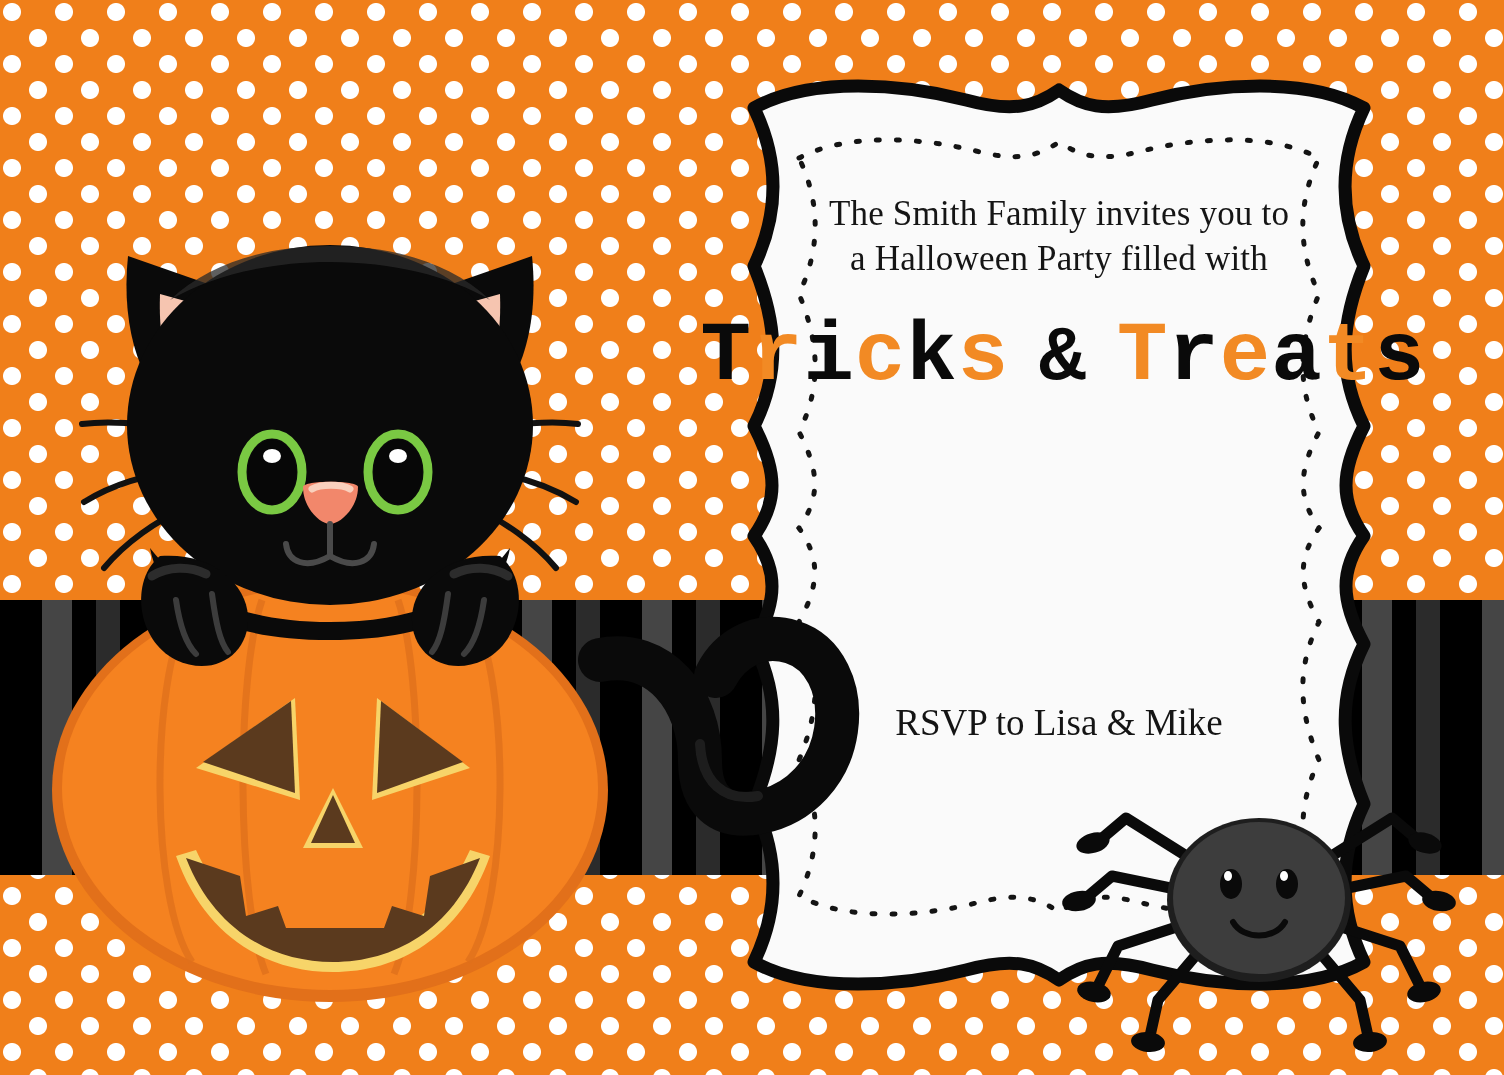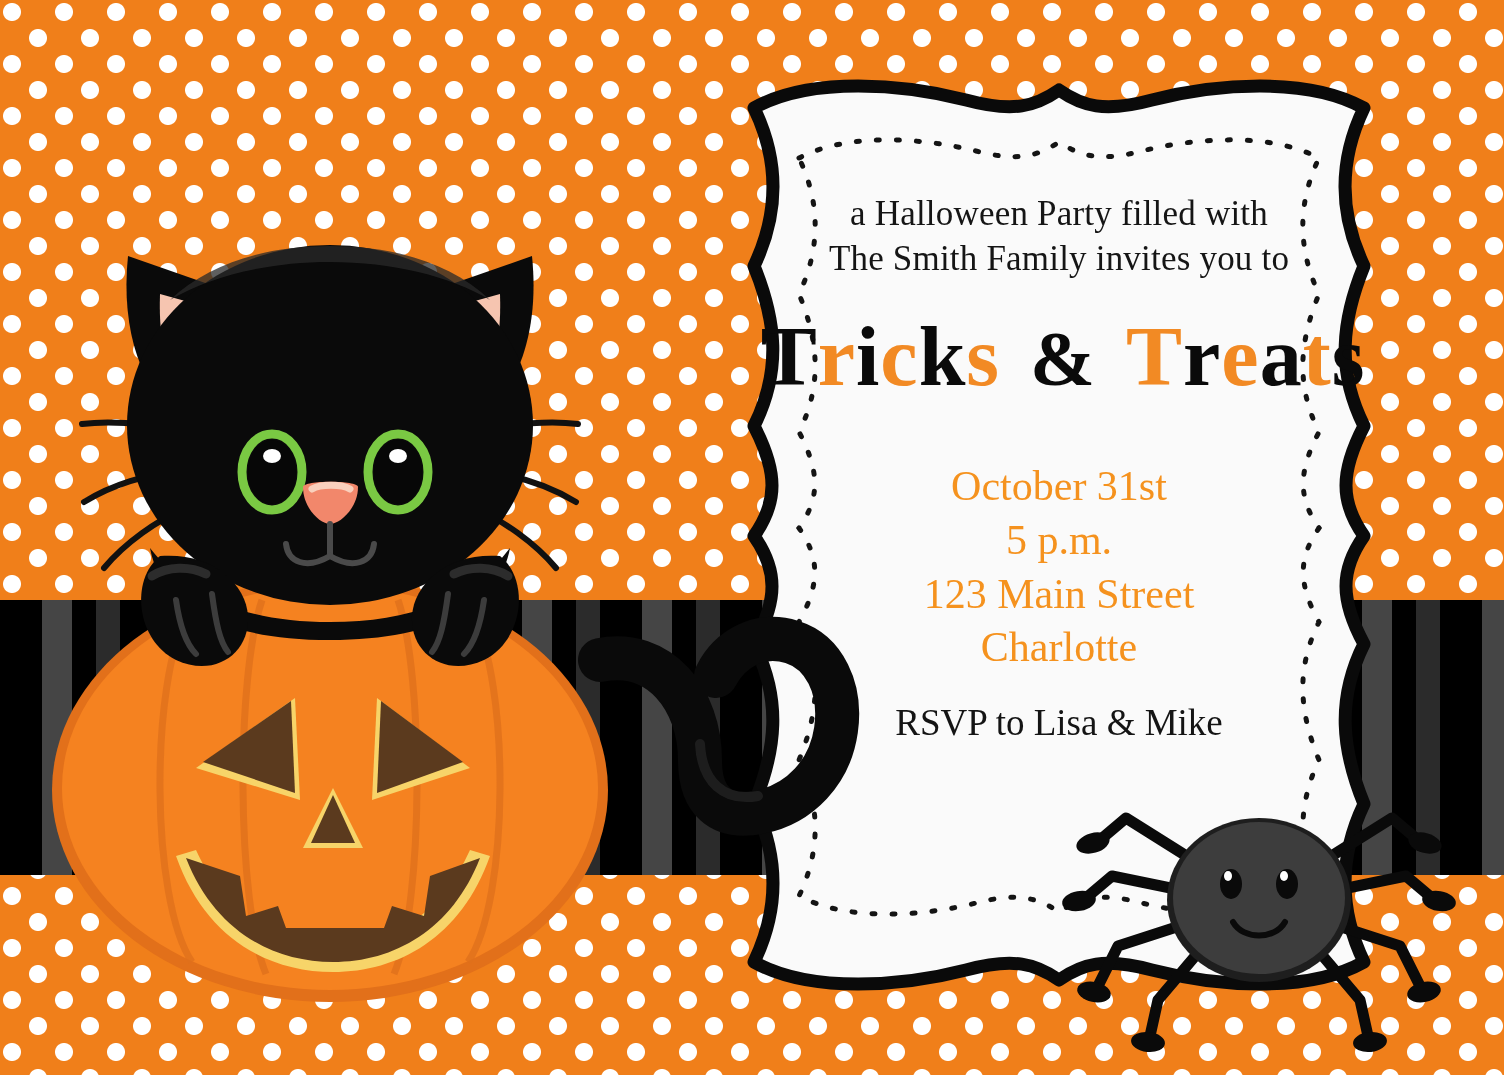--- a/index.html
+++ b/index.html
@@ -52,21 +52,21 @@
     pointer-events:none;
   }
   .intro{
     position:absolute;left:0;right:0;top:122px;
     font-family:"Liberation Serif",serif;
     font-size:35px;line-height:1.28;color:#151515;
     letter-spacing:.2px;
   }
   .headline{
     position:absolute;left:8px;right:0;top:245px;
-    font-family:Liberation Serif, serif;
+    font-family:Liberation Mono, monospace;
     font-weight:bold;
     font-size:84px;line-height:1;
     letter-spacing:1px;
   }
   .headline span{display:inline-block;}
   .hl-blk{color:#0A0A0A;}
   .hl-org{color:#F28A24;}
   .hl-sp{width:26px;}
   .amp{color:#0A0A0A;font-size:78px;padding:0 4px;}
 
@@ -144,34 +144,28 @@
         C 184 428, 184 402, 163 362
         C 187 314, 182 270, 163 224
         C 182 184, 187 138, 163 88
         Z" fill="none" stroke="#141414" stroke-width="5" stroke-dasharray="3 17" stroke-linecap="round"></path>
     </svg>
   </div>
 
   <div class="card-text">
 
     <div class="intro">
+      <div>The Smith Family invites you to</div>
       <div>a Halloween Party filled with</div>
-      <div>The Smith Family invites you to</div>
     </div>
 
     <div class="headline">
       <span class="hl-blk">T</span><span class="hl-org">r</span><span class="hl-blk">i</span><span class="hl-org">c</span><span class="hl-blk">k</span><span class="hl-org">s</span><span class="hl-sp">&nbsp;</span><span class="amp">&amp;</span><span class="hl-sp">&nbsp;</span><span class="hl-org">T</span><span class="hl-blk">r</span><span class="hl-org">e</span><span class="hl-blk">a</span><span class="hl-org">t</span><span class="hl-blk">s</span>
     </div>
 
-    <div class="details">
-      <div>October 31st</div>
-      <div>5 p.m.</div>
-      <div>123 Main Street</div>
-      <div>Charlotte</div>
-    </div>
 
     <div class="rsvp">
       <div>RSVP to Lisa &amp; Mike</div>
     </div>
   </div>
 
   <div class="art">
     <svg viewBox="0 0 1504 1075">
 
       <g>

